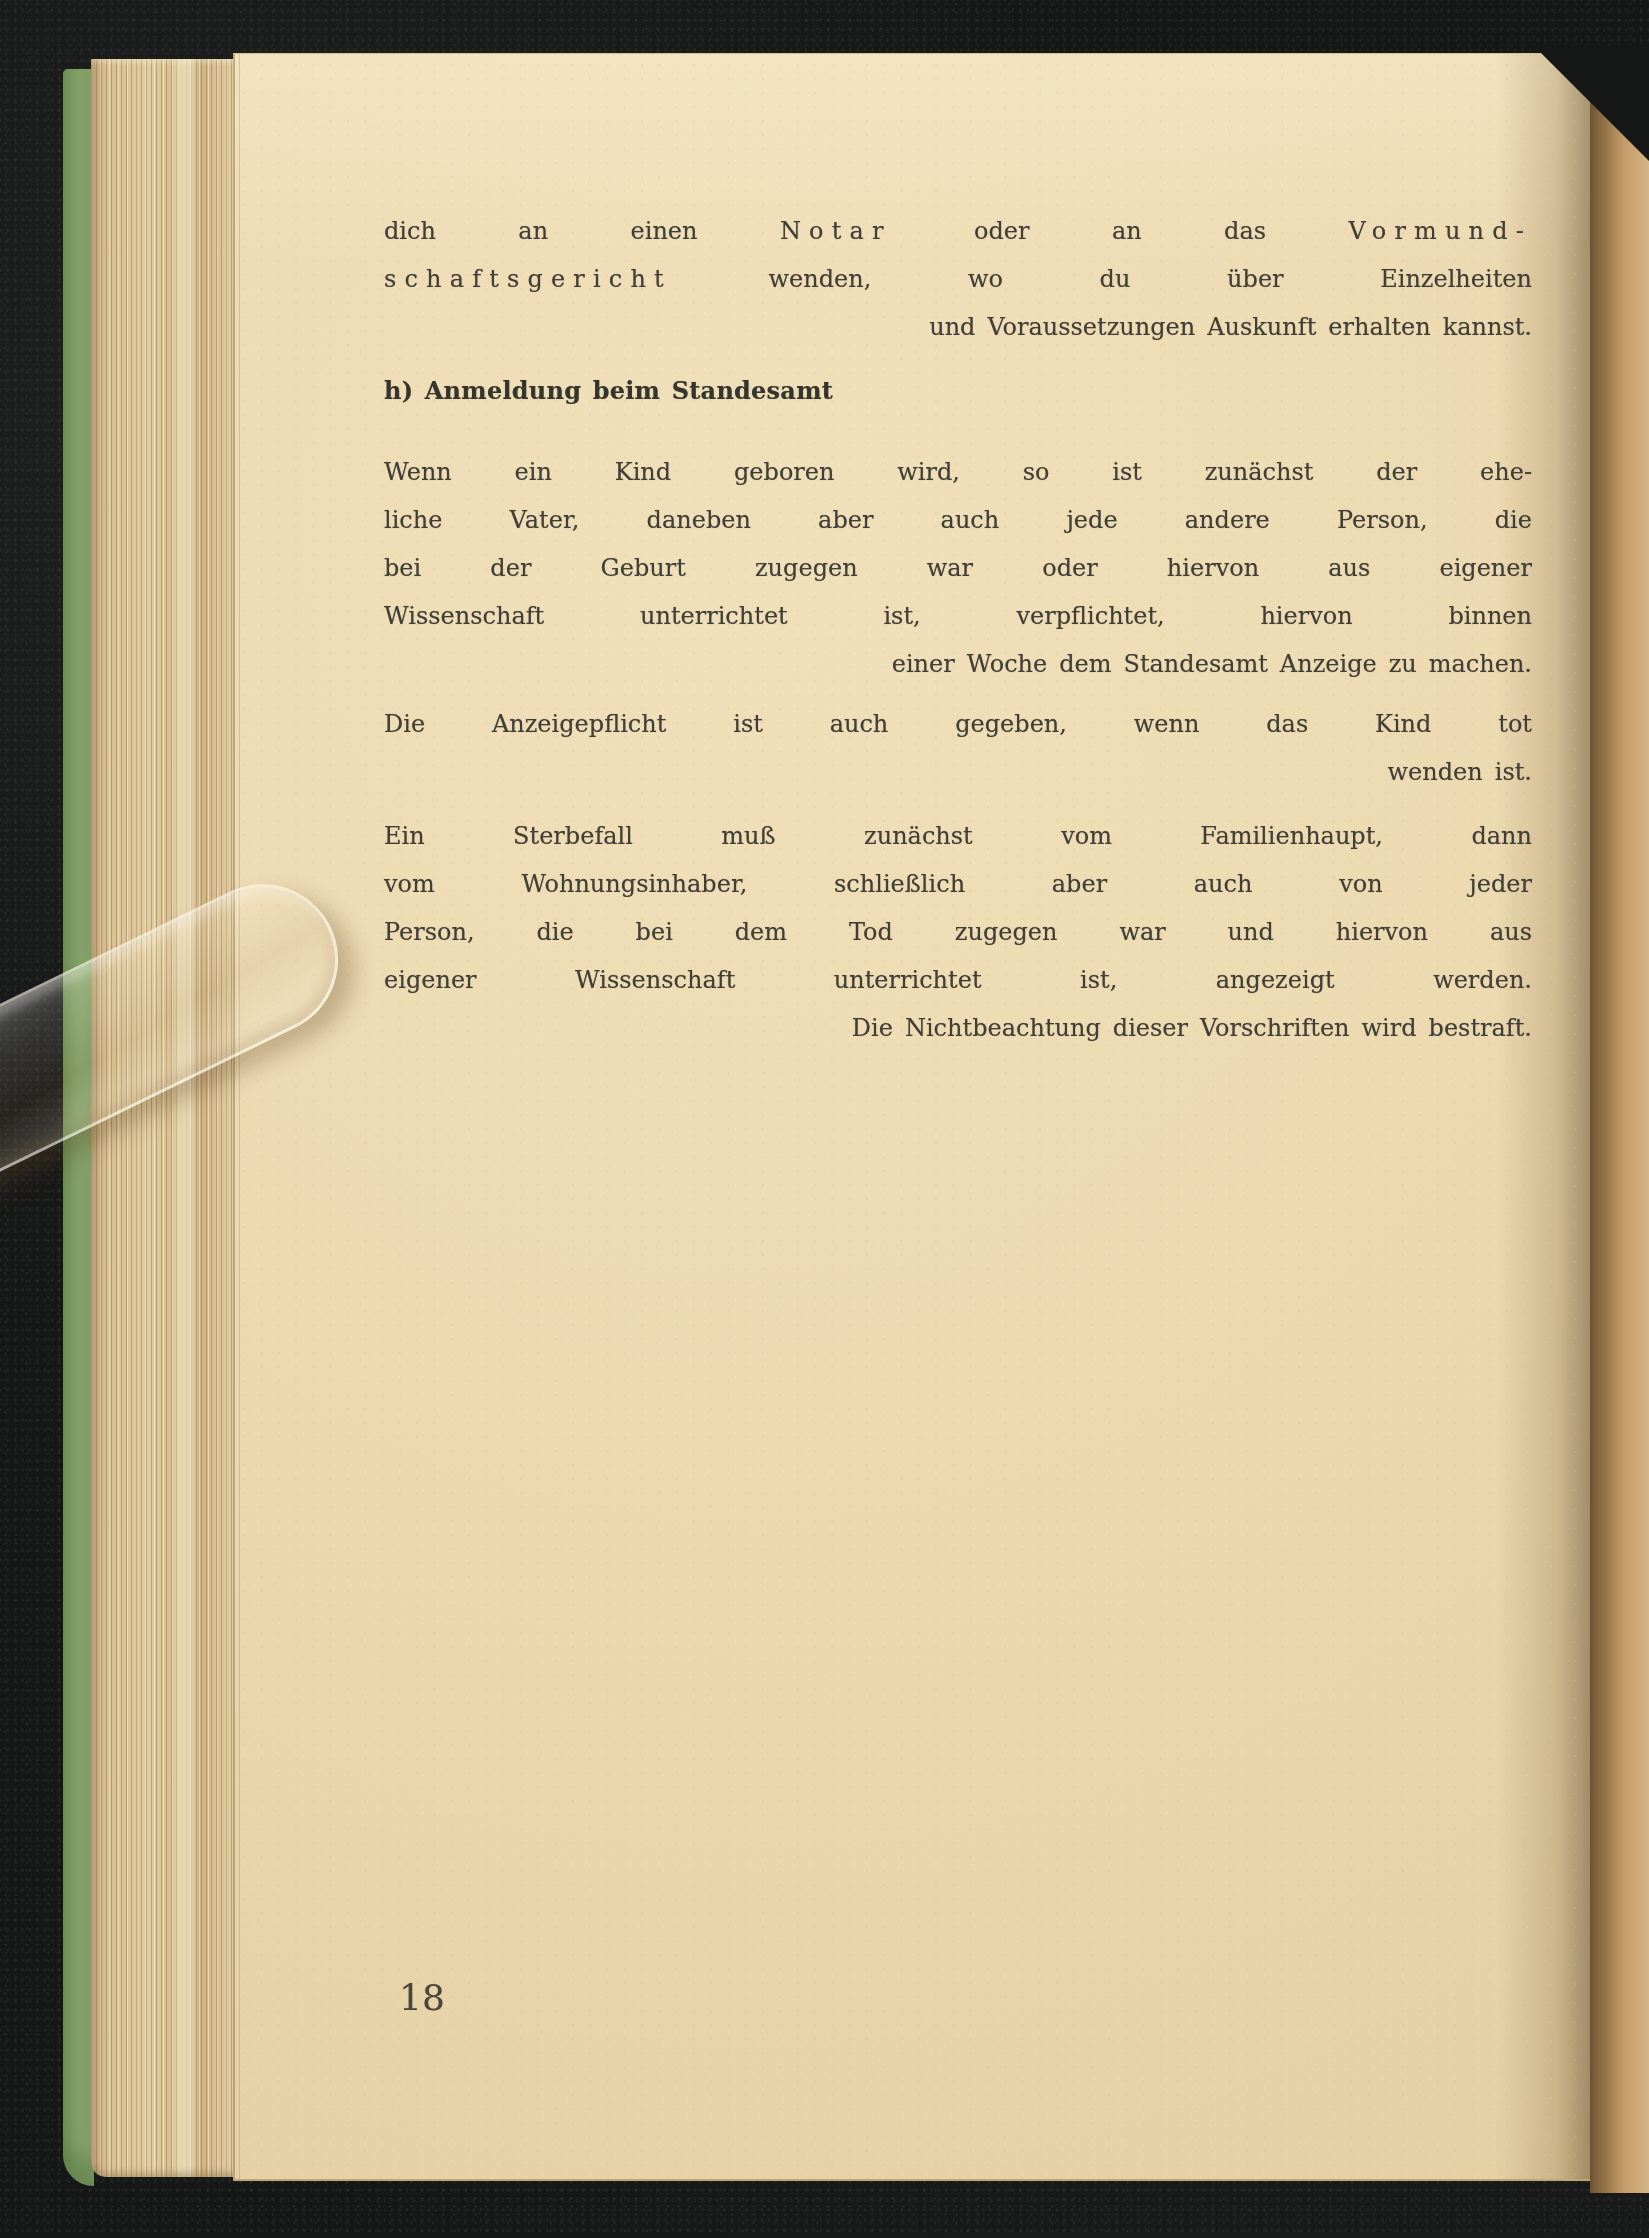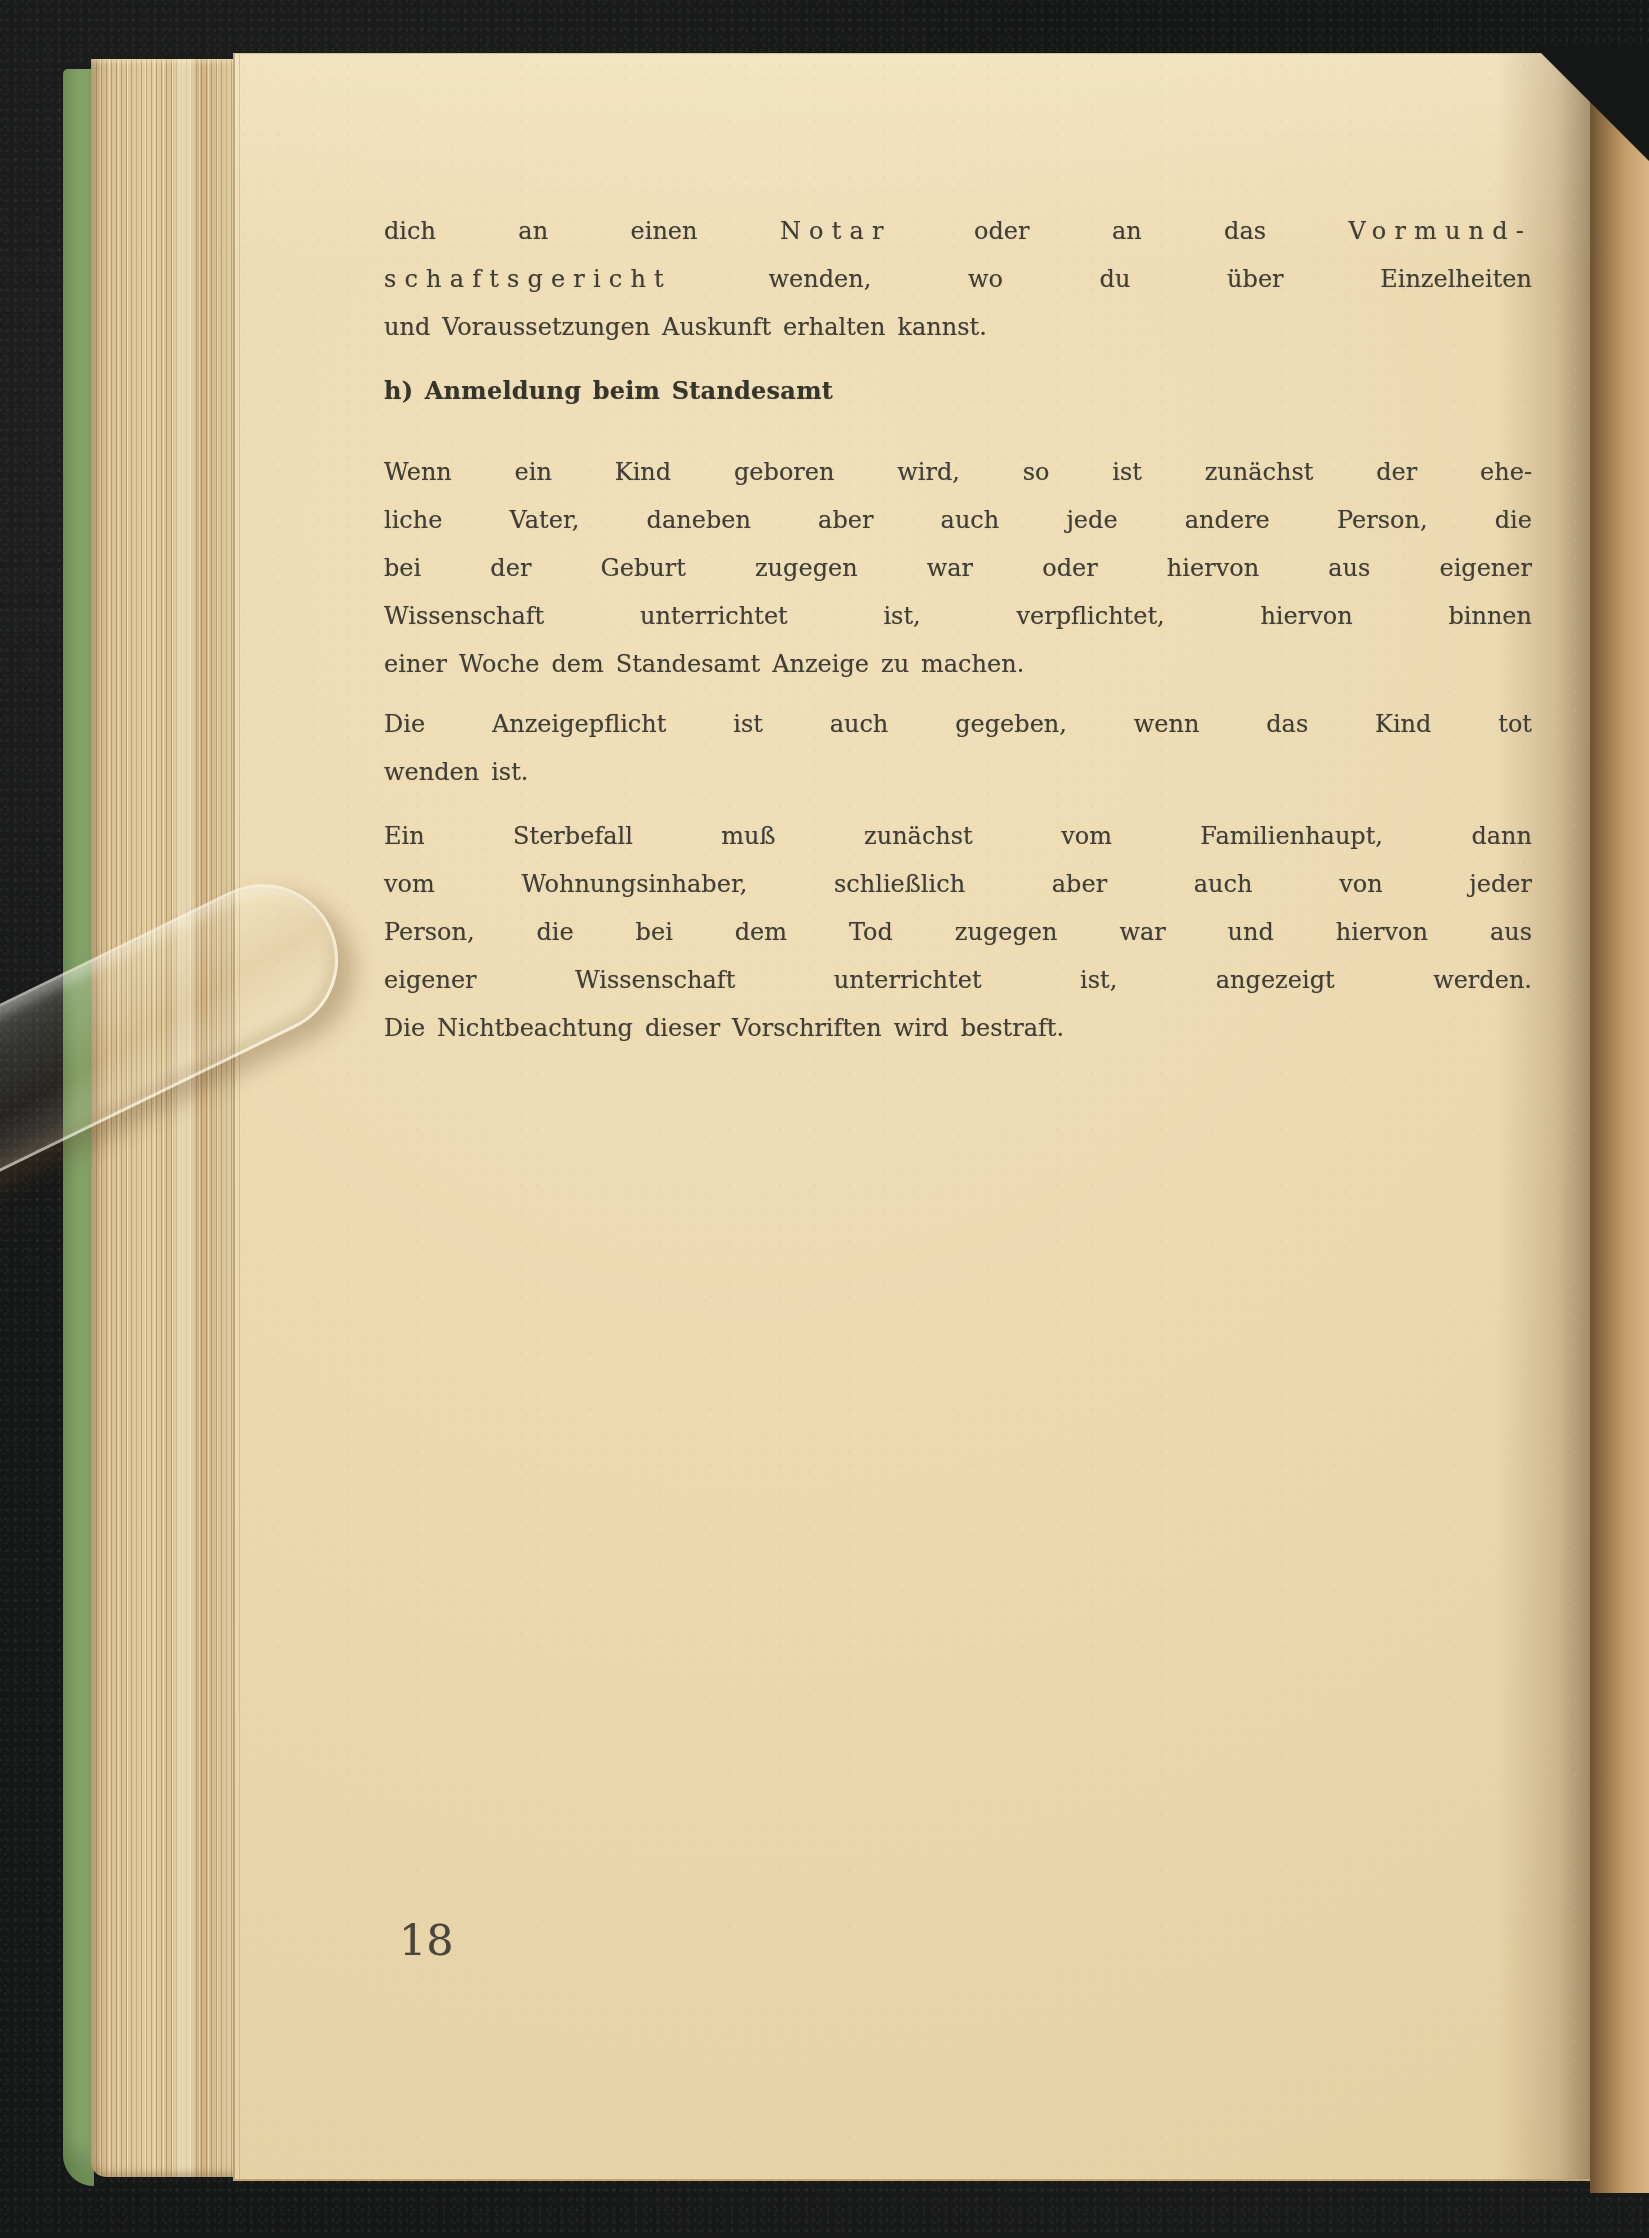--- a/index.html
+++ b/index.html
@@ -72,34 +72,34 @@
                 inset 0 -8.2px 13px rgba(130,100,60,.22);
   }
   
   .text-block {
     position:absolute; left:151px; top:153px; width:1148px;
     color:#403e36; font-size:24px; line-height:48px;
     text-shadow:0 0 0.8px rgba(64,62,54,.45);
   }
   .line { height:48px; white-space:nowrap; }
   .jline { text-align:justify; text-align-last:justify; white-space:normal; }
-  .lline { text-align:left; word-spacing:.18em; }
+  .lline { text-align:right; word-spacing:.18em; }
   .sperr { letter-spacing:.34em; }
   .para { margin:0; }
   .para + .para { margin-top:14px; }
   .heading {
     margin-top:16px; height:48px; line-height:48px;
     font-weight:bold; color:#35342d; letter-spacing:.01em; word-spacing:.12em;
   }
   .heading + .para { margin-top:33px; }
   .m15 { margin-top:12.4px !important; }
   .m19 { margin-top:15.7px !important; }
   .page-number {
-    position:absolute; left:166px; top:1862px; height:48px; line-height:48px;
-    color:#4a463c; font-size:43px; text-shadow:0 0 0.8px rgba(64,62,54,.4);
+    position:absolute; left:166px; top:1920px; height:48px; line-height:48px;
+    color:#4a463c; font-size:36px; text-shadow:0 0 0.8px rgba(64,62,54,.4);
   }
 </style>
 </head>
 <body>
 
 <div class="scene">
   <div class="bg-fabric"></div>
 
   <div class="cover-green"></div>
   <div class="page-stack"></div>

